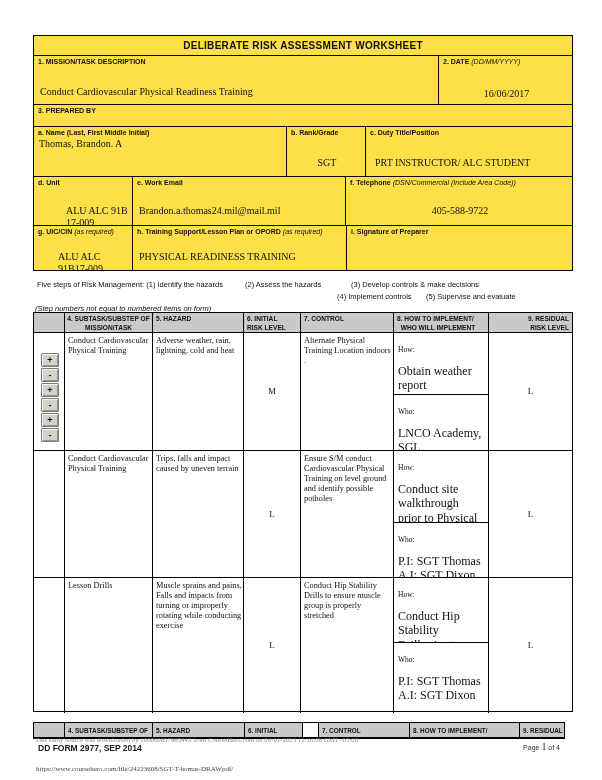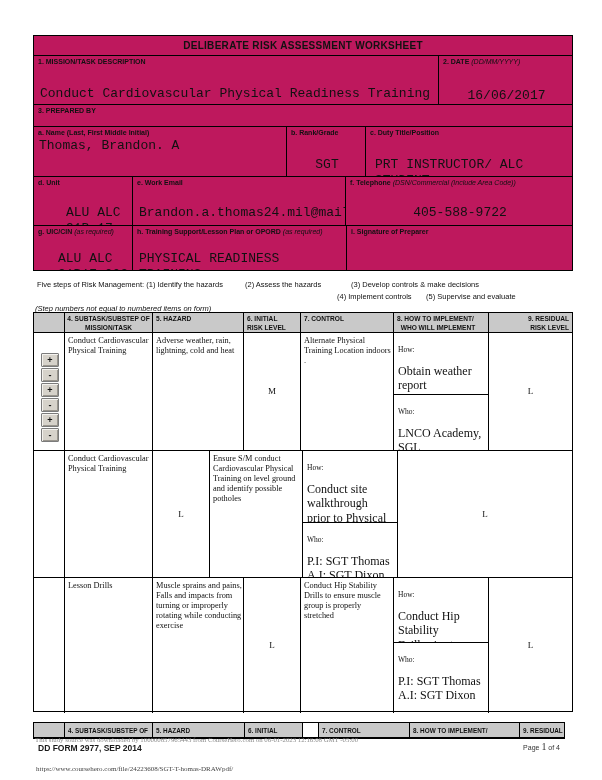--- a/index.html
+++ b/index.html
@@ -3,30 +3,30 @@
 <meta charset="utf-8">
 <style>
   html,body{margin:0;padding:0;}
   body{
     width:602px;height:780px;background:#ffffff;position:relative;
     font-family:"Liberation Sans",sans-serif;color:#111;
     -webkit-font-smoothing:antialiased;
   }
 
   
-  .form-box{position:absolute;left:33px;top:35px;width:538px;border:1px solid #000;background:#be185d;}
+  .form-box{position:absolute;left:33px;top:35px;width:538px;border:1px solid #000;background:#fde047;}
   .frow{display:flex;border-top:1px solid #000;box-sizing:border-box;}
   .frow.first{border-top:none;}
   .title-row{height:19px;align-items:center;justify-content:center;}
   .form-title{font-weight:bold;font-size:10px;letter-spacing:.3px;}
   .fcell{position:relative;box-sizing:border-box;border-right:1px solid #000;padding:2px 2px 0 4px;overflow:hidden;}
   .fcell.last{border-right:none;}
   .lbl{font-size:7px;font-weight:bold;line-height:1.15;}
   .hint{font-weight:normal;font-style:italic;}
-  .val{font-family:Liberation Mono, monospace;font-size:13px;line-height:1.2;white-space:pre-line;}
+  .val{font-family:Liberation Serif, serif;font-size:10px;line-height:1.2;white-space:pre-line;}
   .band-row{height:22px;}
   .h-mission{height:49px;} .h-abc{height:50px;} .h-def{height:49px;} .h-ghi{height:45px;}
 
   .mission-val{margin:20px 0 0 2px;}
   .date-val{margin-top:22px;text-align:center;}
   .name-val{margin:1px 0 0 1px;}
   .rank-val{margin-top:20px;text-align:center;}
   .duty-val{margin:20px 0 0 5px;}
   .unit-val{margin:18px 0 0 28px;}
   .email-val{margin:18px 0 0 2px;}
@@ -216,20 +216,22 @@
 P.I. Sgt Thomas</div>
         </div>
       </div>
       <div class="td w6 risk last">L</div>
     </div>
 
     <div class="trow r2">
       <div class="td w0"></div>
       <div class="td w1">Conduct Cardiovascular
 Physical Training</div>
+      <div class="td w2">Trips, falls and impact
+caused by uneven terrain</div>
       <div class="td w3 risk">L</div>
       <div class="td w4">Ensure S/M conduct
 Cardiovascular Physical
 Training on level ground
 and identify possible
 potholes</div>
       <div class="td w5 impl">
         <div class="how">
           <div class="sublabel">How:</div>
           <div class="subtext">Conduct site walkthrough

